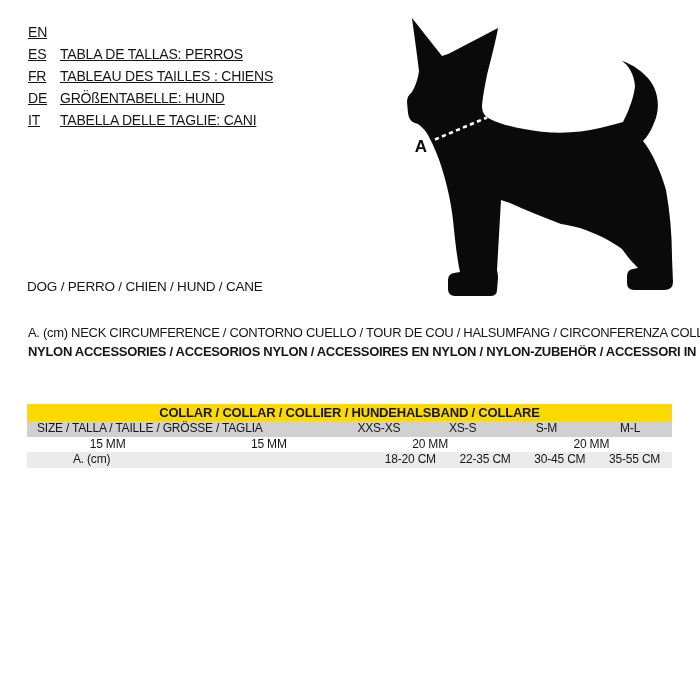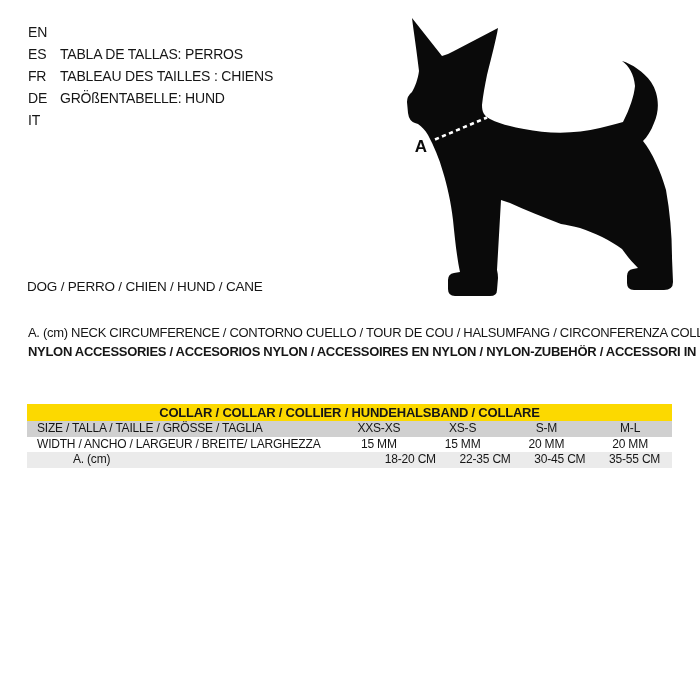--- a/index.html
+++ b/index.html
@@ -3,21 +3,21 @@
 <meta charset="utf-8">
 <style>
   html,body{margin:0;padding:0;}
   body{width:700px;height:700px;background:#ffffff;position:relative;
        font-family:"Liberation Sans",sans-serif;color:#161616;
        -webkit-font-smoothing:antialiased;}
   .page{position:absolute;inset:0;width:700px;height:700px;overflow:hidden;background:#fff;}
 
   
   .legend{position:absolute;left:28px;top:21px;letter-spacing:-0.2px;}
-  .legend-row{display:flex;height:22px;line-height:22px;font-size:14px;}
+  .legend-row{display:flex;height:22px;line-height:22px;font-size:14px;text-decoration:underline;}
   .legend-row .code{width:32px;flex:0 0 32px;}
   .legend-row .text{white-space:nowrap;}
 
   
   .dog-wrap{position:absolute;left:380px;top:0;width:320px;height:320px;}
   .dog-wrap svg{display:block;width:320px;height:320px;}
 
   .caption{position:absolute;left:27px;top:279px;font-size:13.5px;letter-spacing:-0.2px;white-space:nowrap;}
   .note-measure{position:absolute;left:28px;top:325px;font-size:13px;letter-spacing:-0.3px;white-space:nowrap;}
   .note-material{position:absolute;left:28px;top:344px;font-size:13px;font-weight:bold;letter-spacing:-0.3px;white-space:nowrap;}
@@ -49,20 +49,21 @@
     <div class="legend-row">
       <span class="code">FR</span>
       <span class="text">TABLEAU DES TAILLES : CHIENS</span>
     </div>
     <div class="legend-row">
       <span class="code">DE</span>
       <span class="text">GRÖßENTABELLE: HUND</span>
     </div>
     <div class="legend-row">
       <span class="code">IT</span>
+      <span class="text">TABELLA DELLE TAGLIE: CANI</span>
     </div>
   </div>
 
   <div class="dog-wrap">
     <svg viewBox="0 0 320 320">
       <path fill="#0A0A0A" d="
         M 32 18
         L 62 56
         C 66 55 70 53 74 51
         L 118 28
@@ -124,21 +125,20 @@
   <div class="size-table">
     <div class="t-header">COLLAR / COLLAR / COLLIER / HUNDEHALSBAND / COLLARE</div>
     <div class="t-row row-size">
       <div class="t-label">SIZE / TALLA / TAILLE / GRÖSSE / TAGLIA</div>
       <div class="t-cell">XXS-XS</div>
       <div class="t-cell">XS-S</div>
       <div class="t-cell">S-M</div>
       <div class="t-cell">M-L</div>
     </div>
     <div class="t-row row-width">
-      <div class="t-label">WIDTH / ANCHO / LARGEUR / BREITE/ LARGHEZZA</div>
       <div class="t-cell">15 MM</div>
       <div class="t-cell">15 MM</div>
       <div class="t-cell">20 MM</div>
       <div class="t-cell">20 MM</div>
     </div>
     <div class="t-row row-a">
       <div class="t-label">A. (cm)</div>
       <div class="t-cell">18-20 CM</div>
       <div class="t-cell">22-35 CM</div>
       <div class="t-cell">30-45 CM</div>

